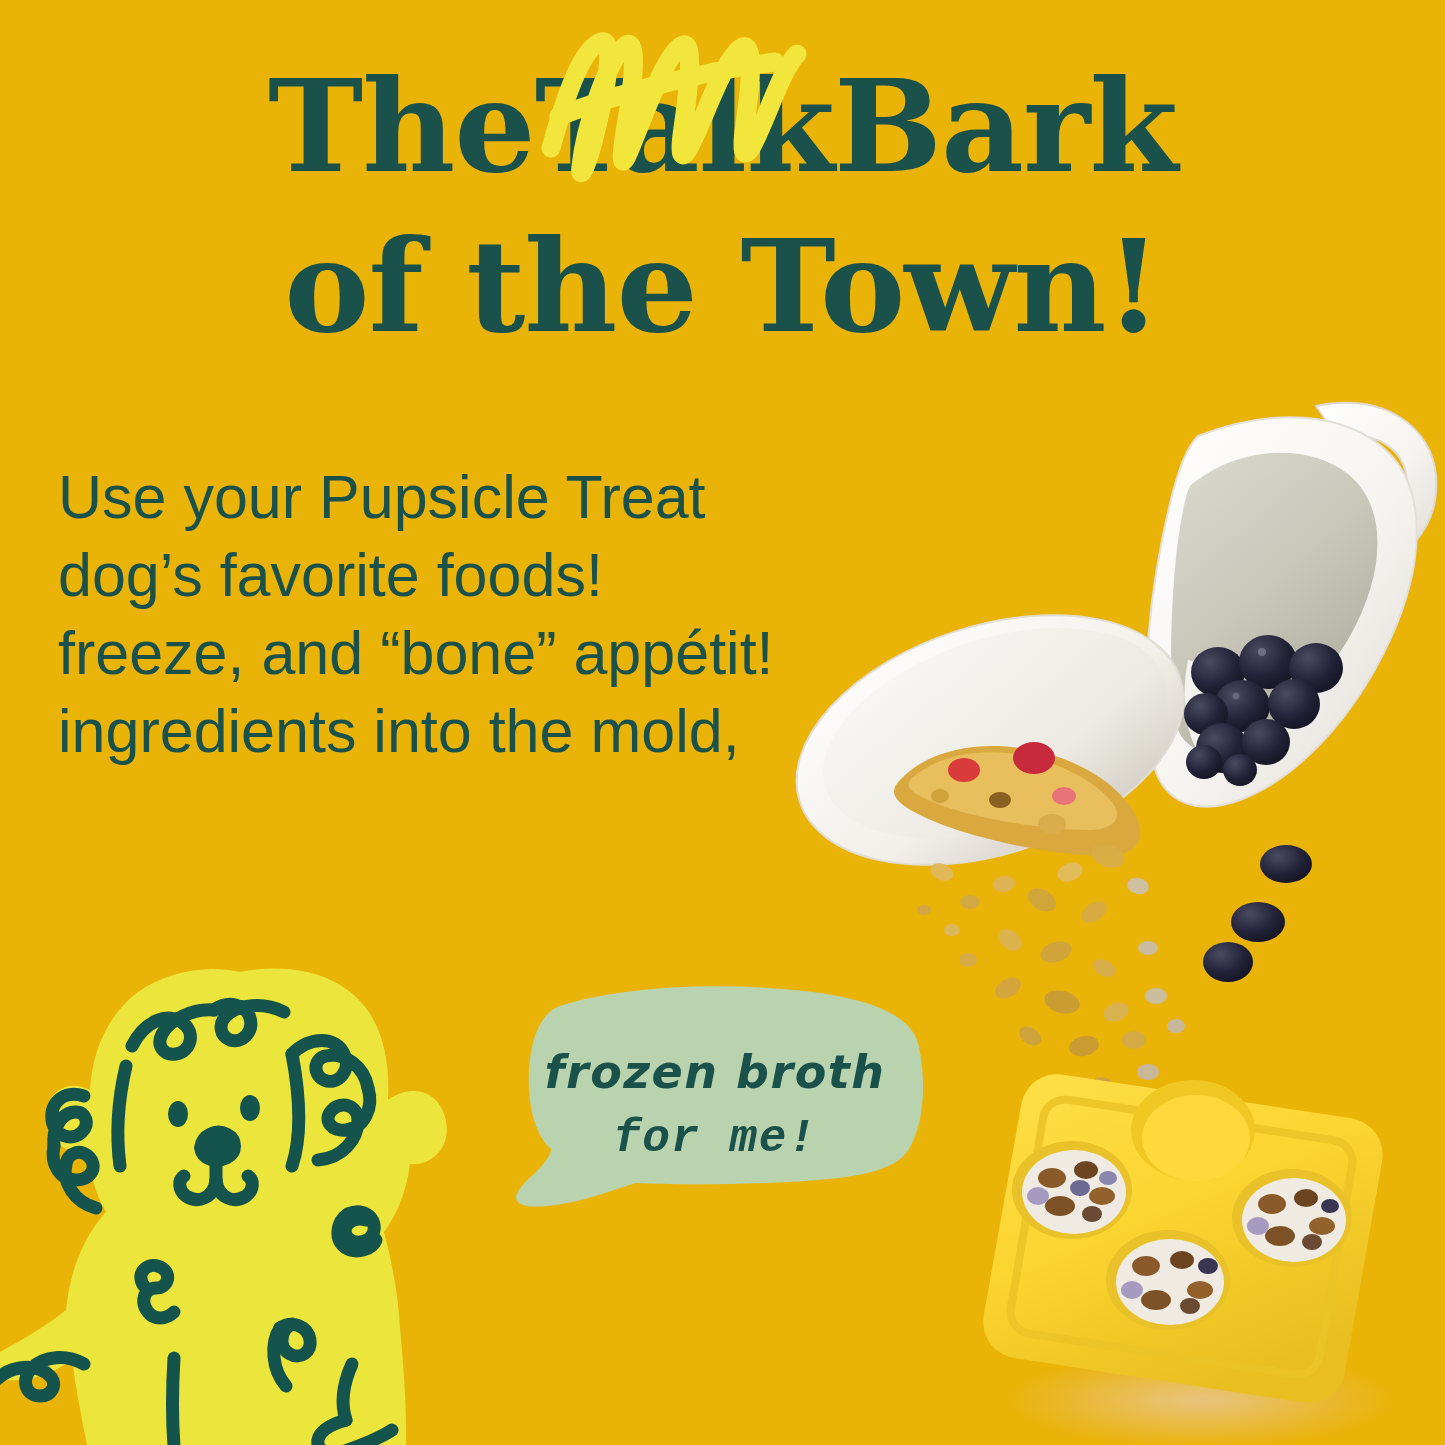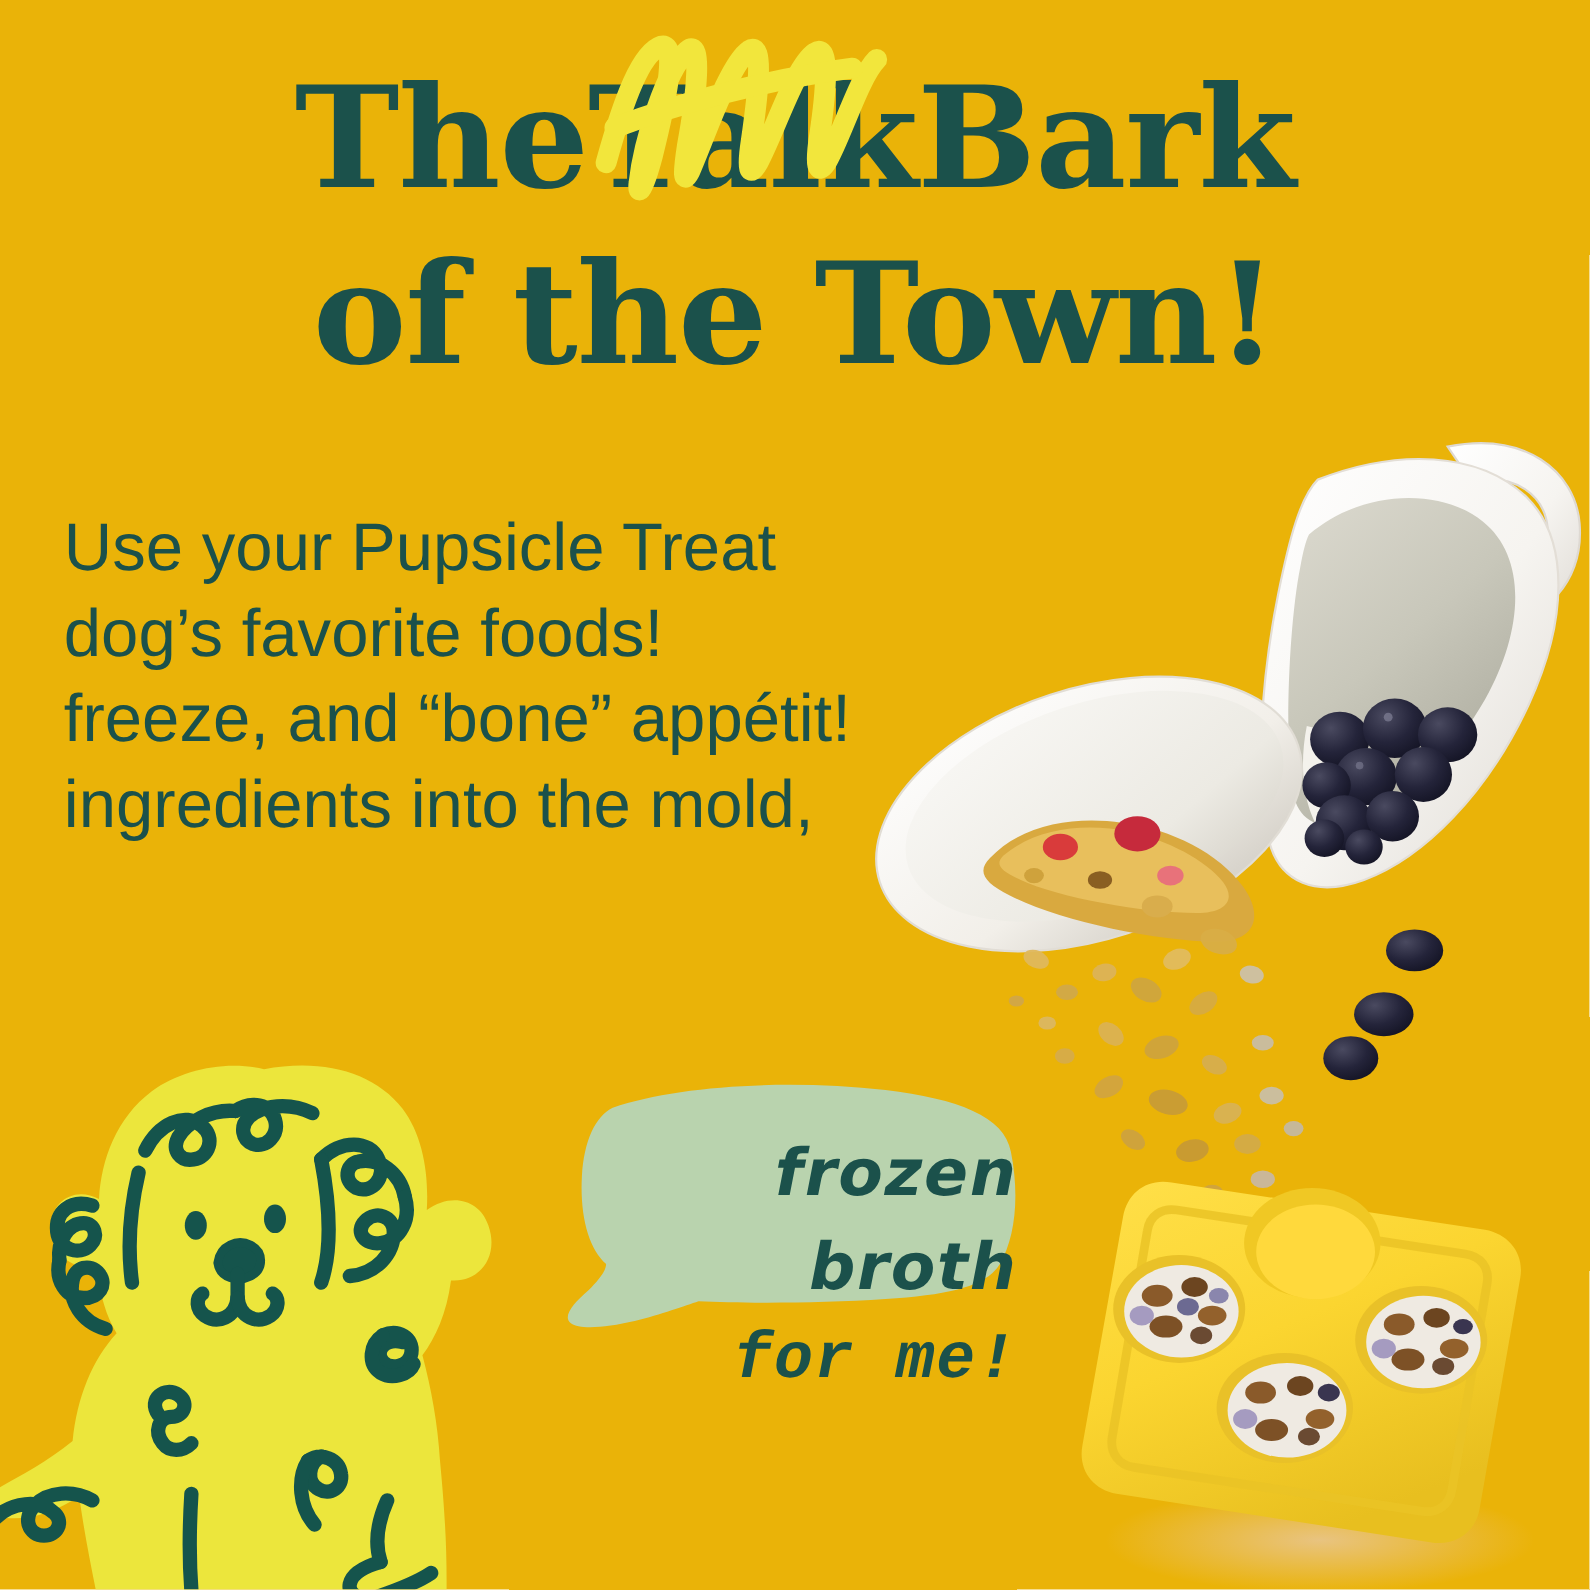--- a/index.html
+++ b/index.html
@@ -65,26 +65,26 @@
     position: absolute;
     left: 505px;
     top: 985px;
     width: 430px;
     height: 250px;
     z-index: 7;
   }
   .bubble-svg { position: absolute; inset: 0; width: 100%; height: 100%; }
   .bubble-text {
     position: absolute;
-    left: 0; top: 38px;
+    left: 0; top: 54px;
     width: 420px;
-    text-align: right;
+    text-align: center;
     color: #1b514b;
     font-family: "DejaVu Sans", sans-serif;
-    font-size: 59px;
+    font-size: 46px;
     line-height: 1.45;
     font-weight: 600;
     font-style: italic;
     letter-spacing: 1.5px;
     z-index: 2;
   }
   .bubble-text .l2 { display: block; font-family: Liberation Mono, monospace; }
 
   
   .dog {

